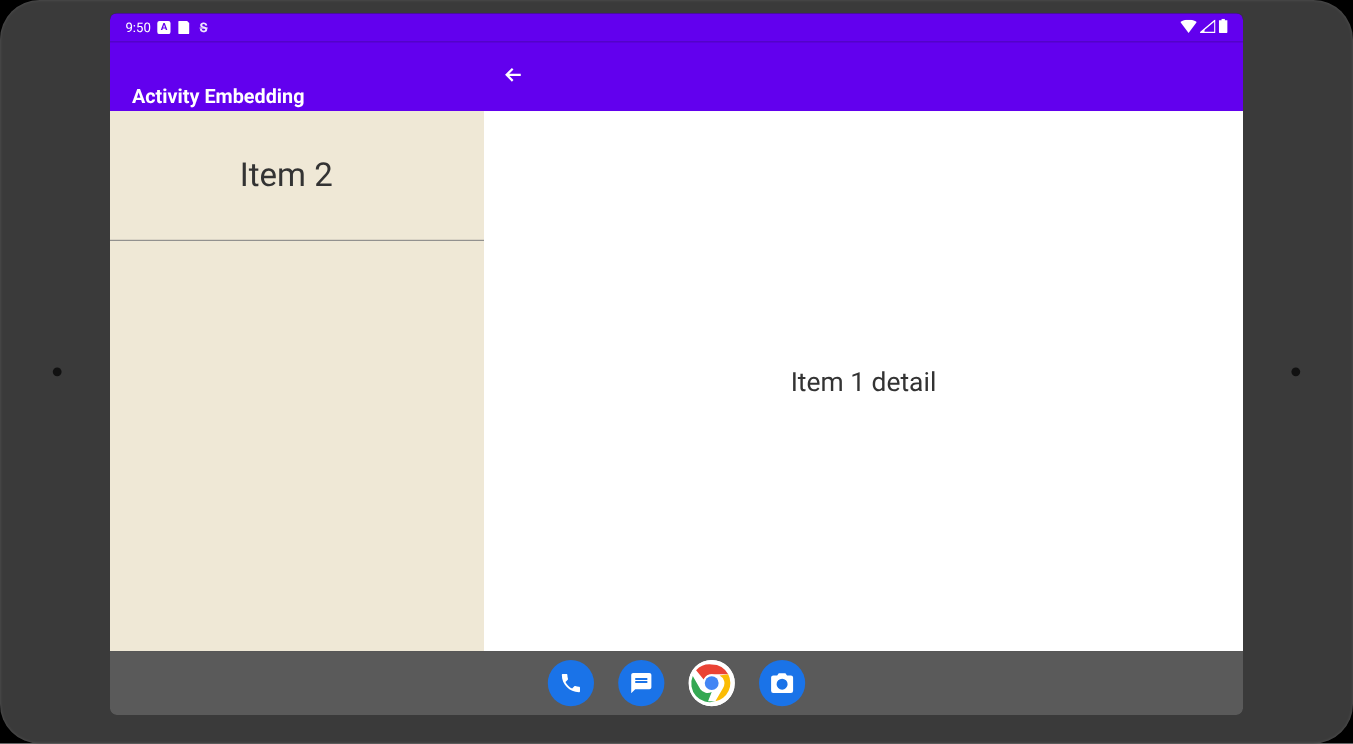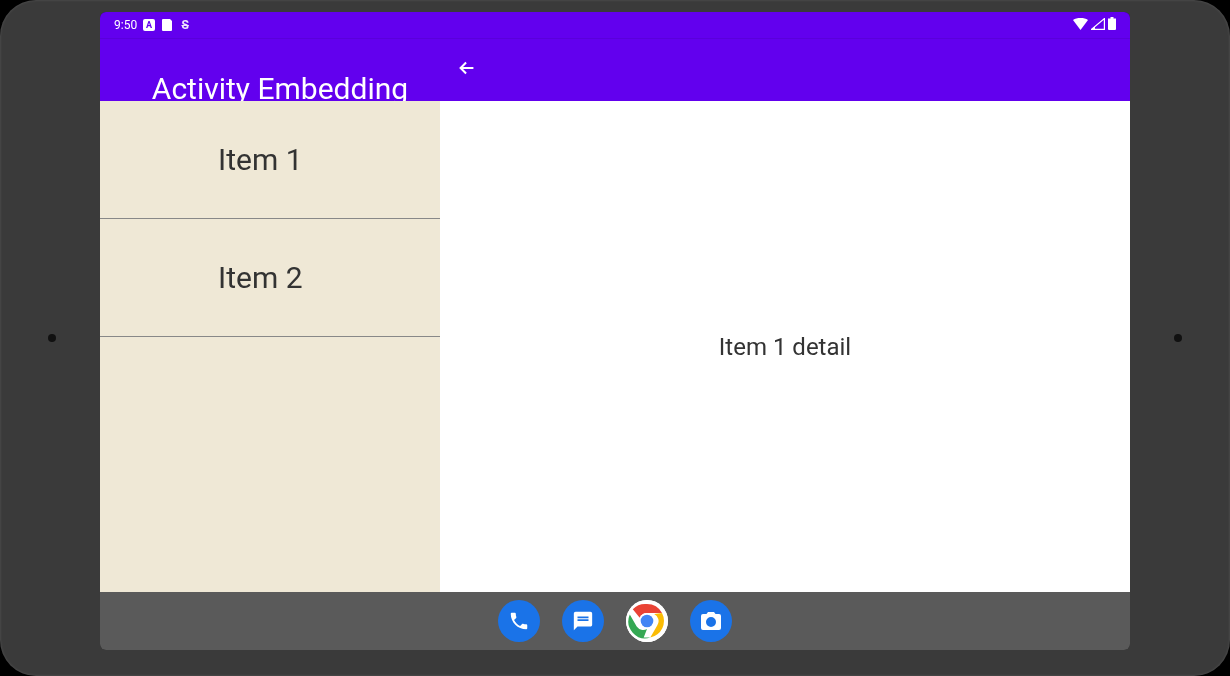--- a/index.html
+++ b/index.html
@@ -29,21 +29,20 @@
     }
     
     .tablet-inner {
       background: #1a1a1a;
       width: 100%;
       height: 100%;
       border-radius: 6px;
       overflow: hidden;
       display: flex;
       flex-direction: column;
-      text-align: center;
     }
     
     .camera-left {
       position: absolute;
       left: 48px;
       top: 50%;
       transform: translateY(-50%);
       width: 8px;
       height: 8px;
       background: #111;
@@ -107,22 +106,22 @@
       background: #6200EE;
       display: flex;
       align-items: center;
       color: #fff;
       border-top: 1px solid rgba(0,0,0,0.08);
     }
     
     .app-bar-left {
       width: 340px;
       padding-left: 20px;
-      font-size: 30px;
-      font-weight: 400;
+      font-size: 18px;
+      font-weight: 700;
       margin-top: 36px;
     }
     
     .app-bar-back {
       padding-left: 16px;
       cursor: pointer;
     }
     
     .content-area {
       flex: 1;
@@ -233,23 +232,20 @@
       <div class="app-bar-left">Activity Embedding</div>
       <div class="app-bar-back">
         <svg width="22" height="22" viewBox="0 0 24 24" fill="none" stroke="#fff" stroke-width="2.2">
           <path d="M19 12H5M11 18l-6-6 6-6"></path>
         </svg>
       </div>
     </div>
 
     <div class="content-area">
       <div class="list-pane">
-        <div class="list-item">
-          <span>Item 1</span>
-        </div>
         <div class="list-item">
           <span>Item 2</span>
         </div>
       </div>
       <div class="detail-pane">
         <span>Item 1 detail</span>
       </div>
     </div>
 
     <div class="nav-bar">

